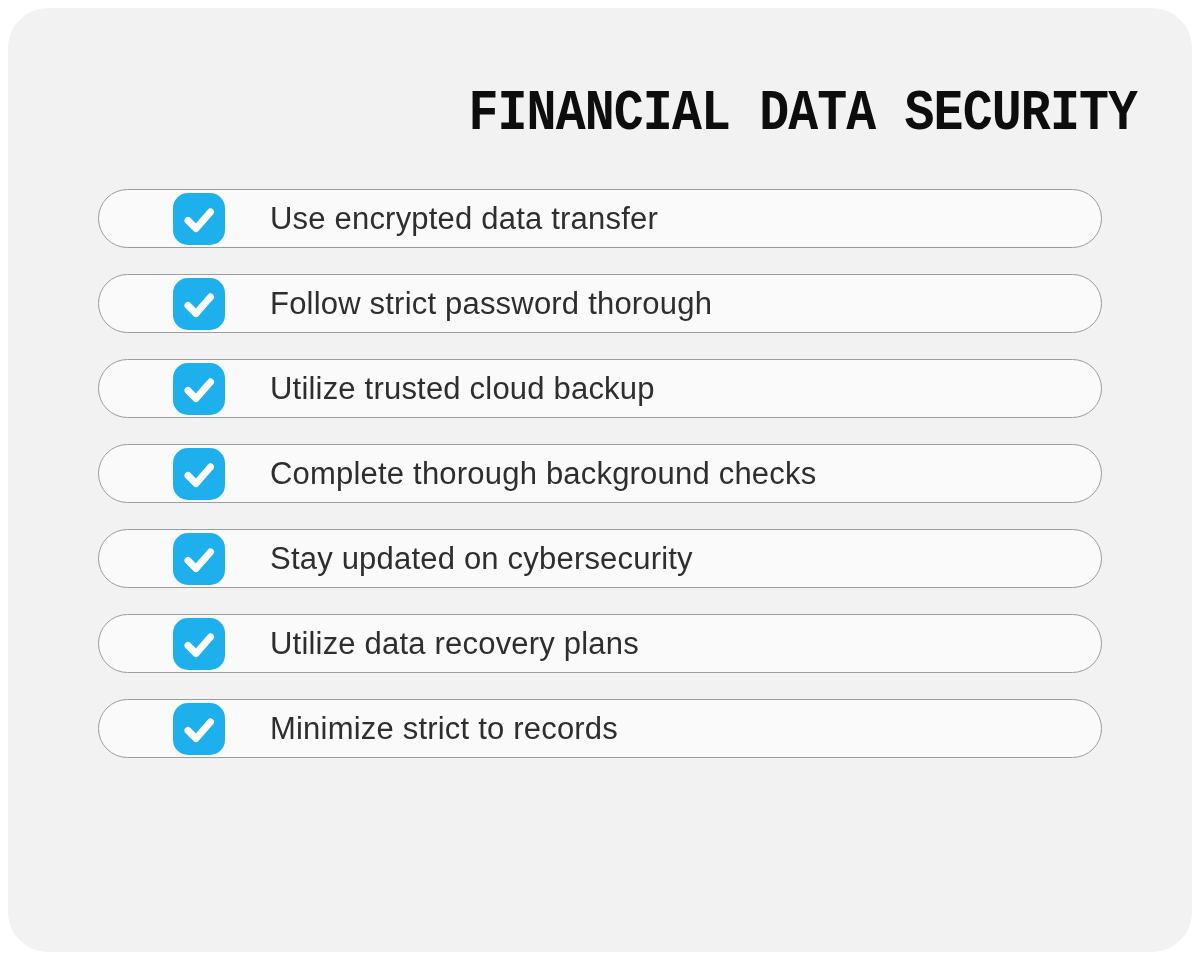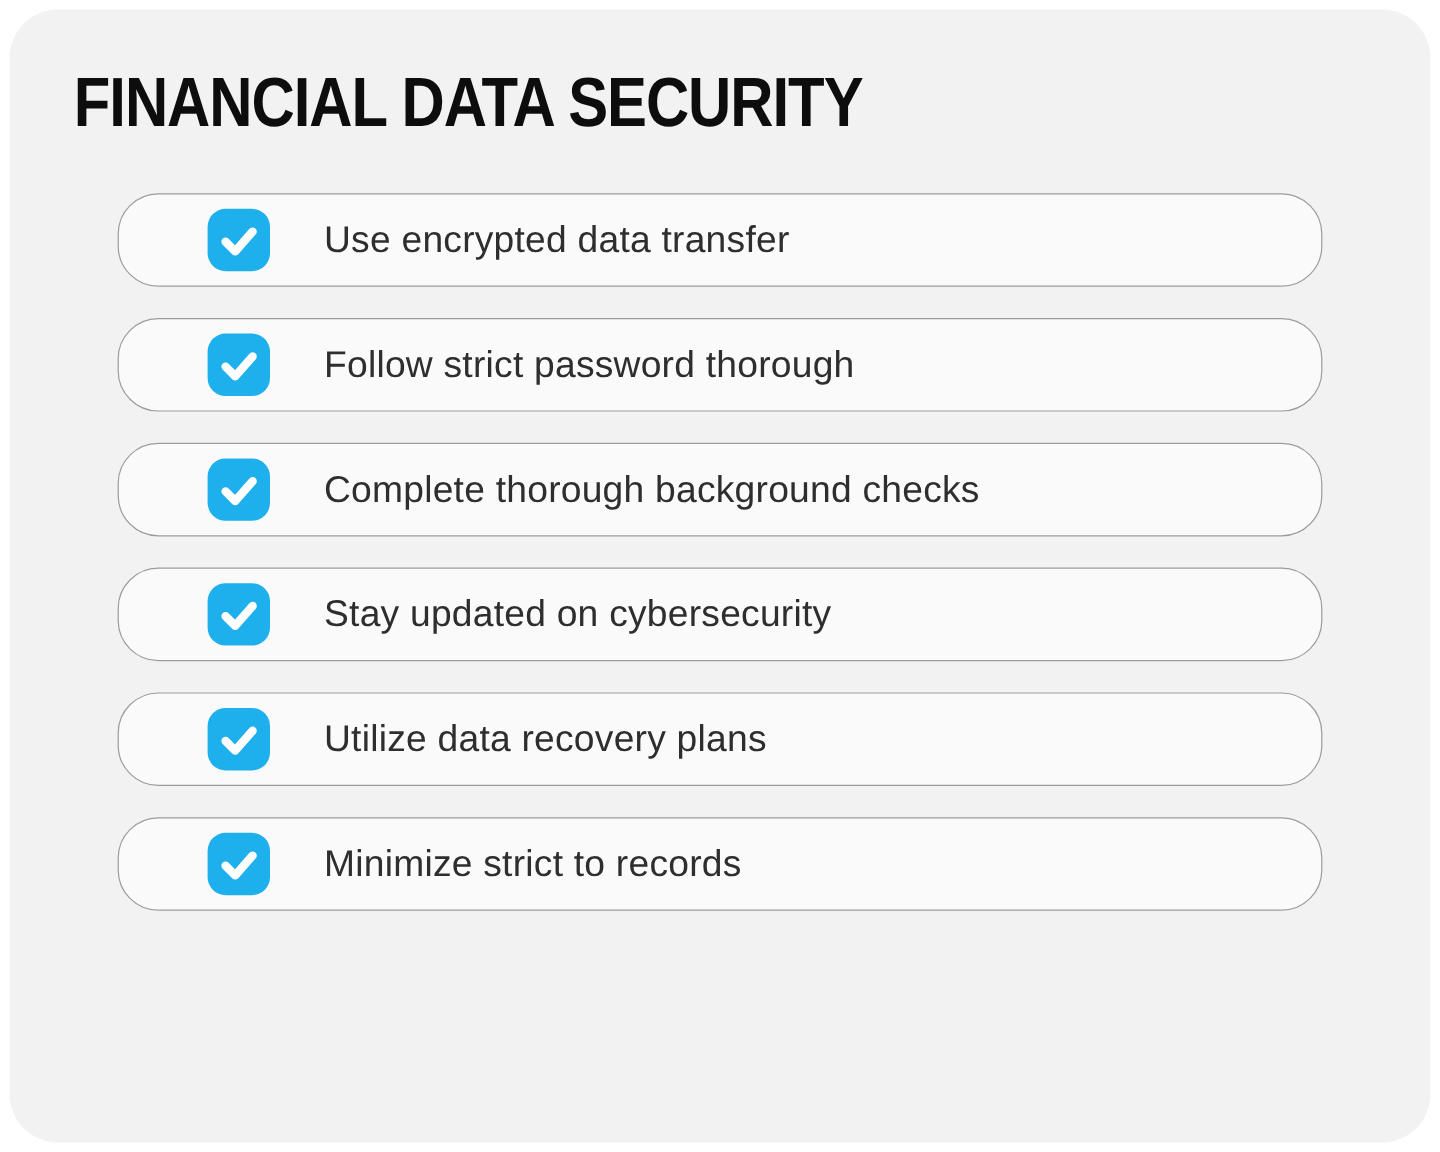--- a/index.html
+++ b/index.html
@@ -16,43 +16,44 @@
     position: absolute;
     left: 8px;
     top: 8px;
     width: 1184px;
     height: 944px;
     background: #f2f2f2;
     border-radius: 40px;
   }
 
   .title-wrap {
-    margin-top: 49px;
-    text-align: left;
+    margin-top: 77px;
+    text-align: right;
     line-height: 1;
+    font-family: Liberation Mono, monospace;
   }
 
   .title {
     display: inline-block;
     font-size: 58px;
     font-weight: 900;
     letter-spacing: -1px;
     color: #0d0d0d;
     transform: scaleX(0.86);
     transform-origin: center;
     white-space: nowrap;
   }
 
   .rows {
     width: 1004px;
     margin: 46px auto 0 auto;
   }
 
   .row {
-    height: 78px;
+    height: 59px;
     margin-bottom: 26px;
     background: #fafafa;
     border: 1.5px solid #9c9c9c;
     border-radius: 34px;
     display: flex;
     align-items: center;
     padding-left: 74px;
   }
 
   .checkbox {
@@ -100,20 +101,28 @@
 
   <div class="row">
     <span class="checkbox">
       <svg viewBox="0 0 52 52">
         <path d="M15 27.5 L23 35.5 L37.5 19" fill="none" stroke="#ffffff" stroke-width="7" stroke-linecap="round" stroke-linejoin="round"></path>
       </svg>
     </span>
     <span class="label">Follow strict password thorough</span>
   </div>
 
+  <div class="row">
+    <span class="checkbox">
+      <svg viewBox="0 0 52 52">
+        <path d="M15 27.5 L23 35.5 L37.5 19" fill="none" stroke="#ffffff" stroke-width="7" stroke-linecap="round" stroke-linejoin="round"></path>
+      </svg>
+    </span>
+    <span class="label">Utilize trusted cloud backup</span>
+  </div>
 
   <div class="row">
     <span class="checkbox">
       <svg viewBox="0 0 52 52">
         <path d="M15 27.5 L23 35.5 L37.5 19" fill="none" stroke="#ffffff" stroke-width="7" stroke-linecap="round" stroke-linejoin="round"></path>
       </svg>
     </span>
     <span class="label">Complete thorough background checks</span>
   </div>
 

